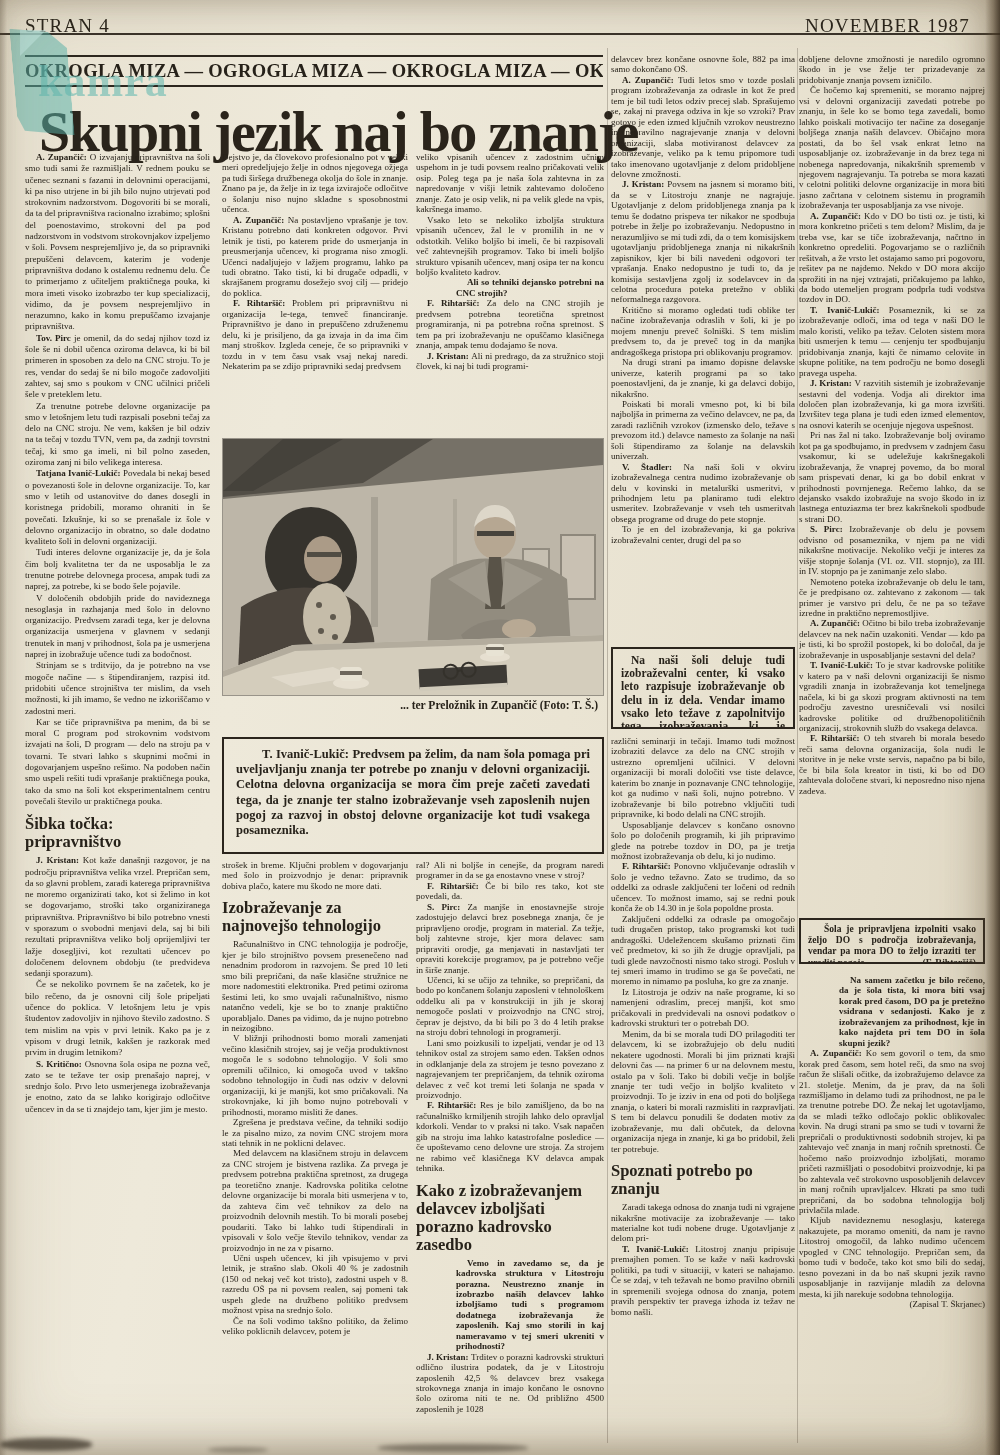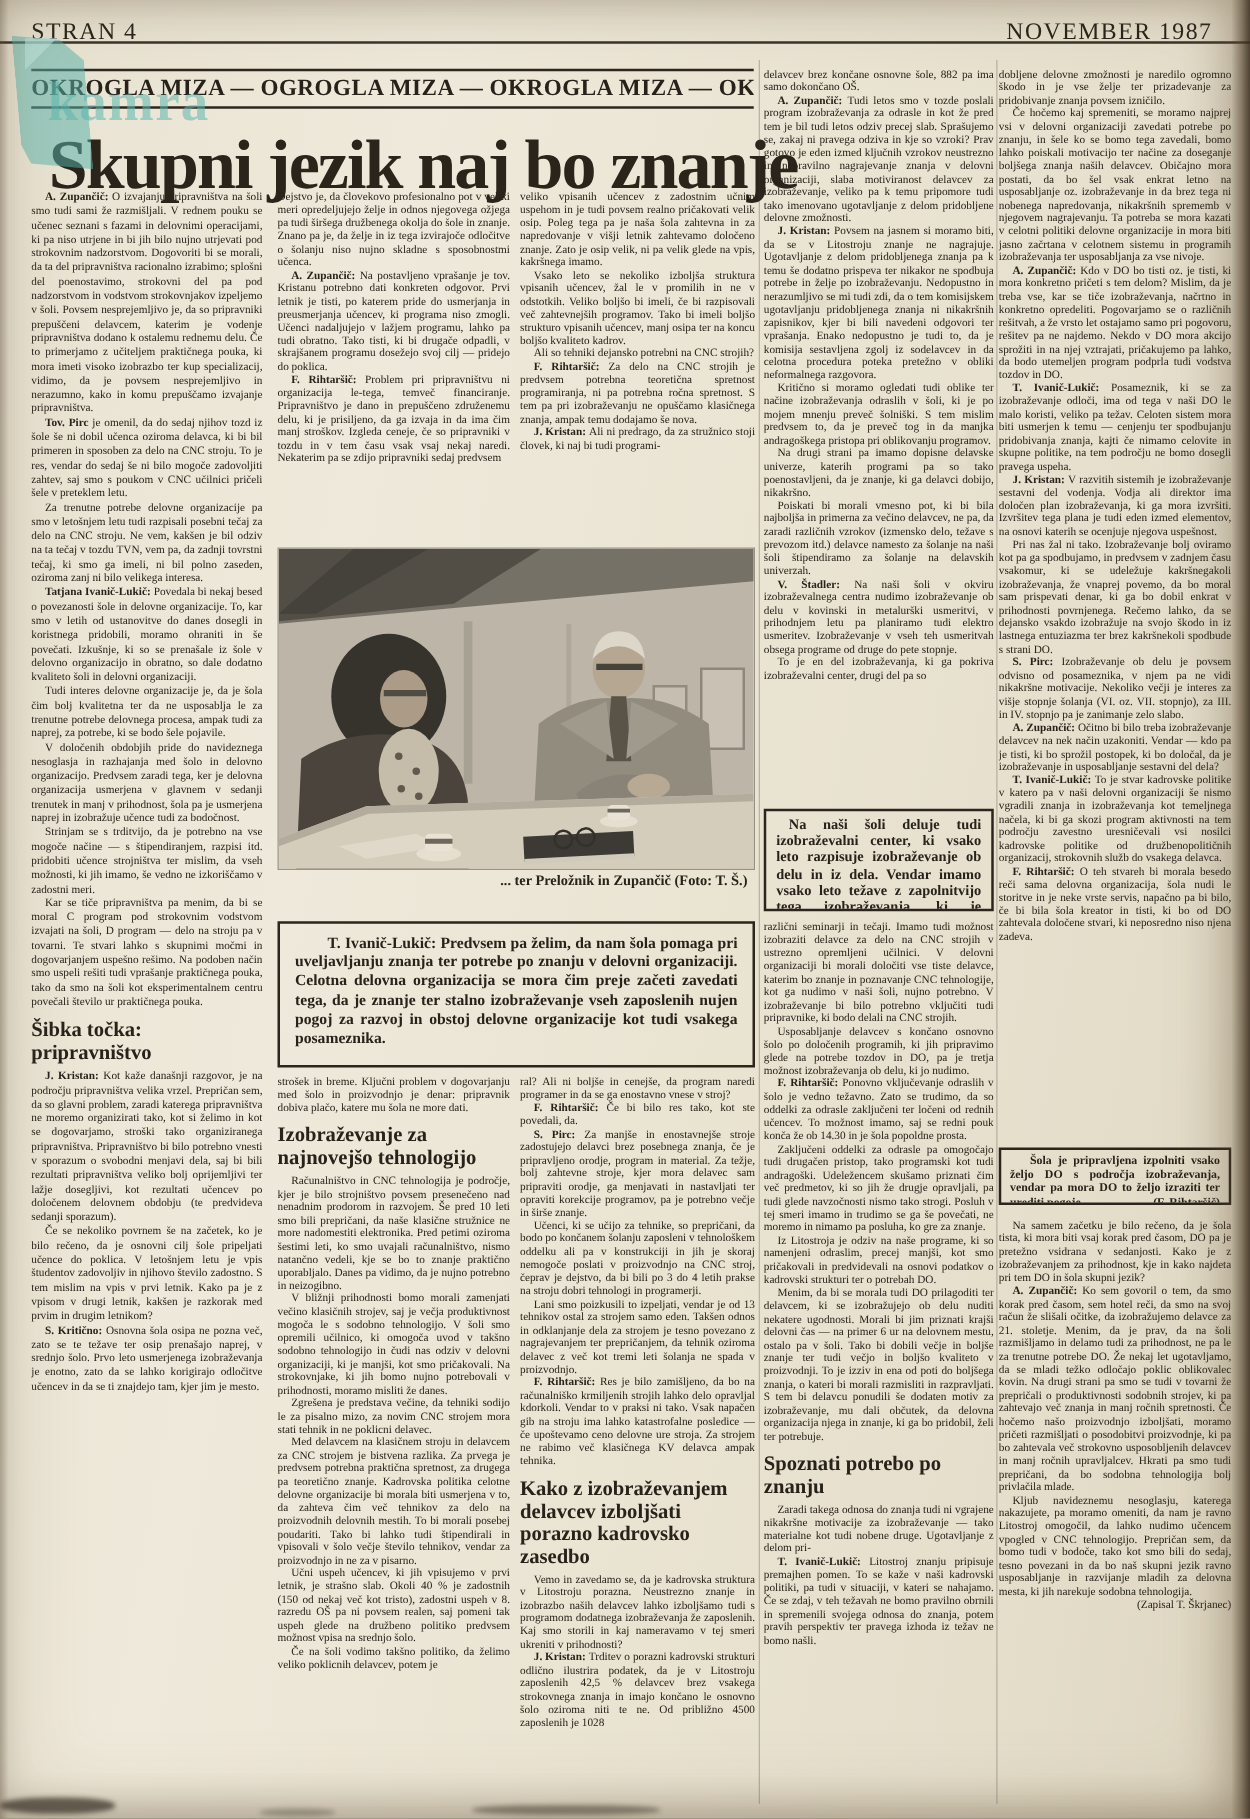--- a/index.html
+++ b/index.html
@@ -37,21 +37,21 @@
 
   
   .vrule{position:absolute;width:1px;background:rgba(66,55,42,.28);z-index:5;}
   .v1{left:607px;top:48px;height:1395px;}
   .v2{left:797px;top:48px;height:1395px;}
 
   
   .seg{position:absolute;overflow:hidden;font-size:9px;line-height:10.45px;text-align:justify;z-index:6;}
   .seg p{margin:0;text-indent:11px;}
   .seg p.cont{text-indent:0;}
-  .seg p.qbold{font-weight:normal;}
+  .seg p.qbold{font-weight:bold;margin-left:40px;}
   .seg p.aright{text-align:right;text-indent:0;}
   .seg h3.subhead{font-weight:bold;font-size:16.5px;line-height:18px;margin:8px 0 4px;text-align:left;}
   #seg-c1{left:25px;top:152px;width:185px;height:1293px;line-height:11.3px;}
   #seg-c2t{left:222px;top:152px;width:186px;height:284px;}
   #seg-c3t{left:416px;top:152px;width:188px;height:286px;}
   #seg-c2b{left:222px;top:860px;width:186px;height:582px;}
   #seg-c3b{left:416px;top:860px;width:188px;height:582px;}
   #seg-c4t{left:611px;top:54px;width:184px;height:590px;}
   #seg-c4b{left:611px;top:736px;width:184px;height:706px;}
   #seg-c5t{left:799px;top:54px;width:186px;height:862px;}
@@ -124,21 +124,21 @@
       <p class=""><strong>F. Rihtaršič: </strong>Problem pri pripravništvu ni organizacija le-tega, temveč financiranje. Pripravništvo je dano in prepuščeno združenemu delu, ki je prisiljeno, da ga izvaja in da ima čim manj stroškov. Izgleda ceneje, če so pripravniki v tozdu in v tem času vsak vsaj nekaj naredi. Nekaterim pa se zdijo pripravniki sedaj predvsem</p>
     </section>
   <section class="seg" id="seg-c3t">
       <p class="cont ">veliko vpisanih učencev z zadostnim učnim uspehom in je tudi povsem realno pričakovati velik osip. Poleg tega pa je naša šola zahtevna in za napredovanje v višji letnik zahtevamo določeno znanje. Zato je osip velik, ni pa velik glede na vpis, kakršnega imamo.</p>
       <p class="">Vsako leto se nekoliko izboljša struktura vpisanih učencev, žal le v promilih in ne v odstotkih. Veliko boljšo bi imeli, če bi razpisovali več zahtevnejših programov. Tako bi imeli boljšo strukturo vpisanih učencev, manj osipa ter na koncu boljšo kvaliteto kadrov.</p>
       <p class="qbold ">Ali so tehniki dejansko potrebni na CNC strojih?</p>
       <p class=""><strong>F. Rihtaršič: </strong>Za delo na CNC strojih je predvsem potrebna teoretična spretnost programiranja, ni pa potrebna ročna spretnost. S tem pa pri izobraževanju ne opuščamo klasičnega znanja, ampak temu dodajamo še nova.</p>
       <p class=""><strong>J. Kristan: </strong>Ali ni predrago, da za stružnico stoji človek, ki naj bi tudi programi-</p>
     </section>
   <section class="seg" id="seg-c2b">
-      <p class="cont ">strošek in breme. Ključni problem v dogovarjanju med šolo in proizvodnjo je denar: pripravnik dobiva plačo, katere mu šola ne more dati.</p>
+      <p class="cont ">strošek in breme. Ključni problem v dogovarjanju med šolo in proizvodnjo je denar: pripravnik dobiva plačo, katere mu škodo ne more dati.</p>
       <h3 class="subhead">Izobraževanje za najnovejšo tehnologijo</h3>
       <p class="">Računalništvo in CNC tehnologija je področje, kjer je bilo strojništvo povsem presenečeno nad nenadnim prodorom in razvojem. Še pred 10 leti smo bili prepričani, da naše klasične stružnice ne more nadomestiti elektronika. Pred petimi oziroma šestimi leti, ko smo uvajali računalništvo, nismo natančno vedeli, kje se bo to znanje praktično uporabljalo. Danes pa vidimo, da je nujno potrebno in neizogibno.</p>
       <p class="">V bližnji prihodnosti bomo morali zamenjati večino klasičnih strojev, saj je večja produktivnost mogoča le s sodobno tehnologijo. V šoli smo opremili učilnico, ki omogoča uvod v takšno sodobno tehnologijo in čudi nas odziv v delovni organizaciji, ki je manjši, kot smo pričakovali. Na strokovnjake, ki jih bomo nujno potrebovali v prihodnosti, moramo misliti že danes.</p>
       <p class="">Zgrešena je predstava večine, da tehniki sodijo le za pisalno mizo, za novim CNC strojem mora stati tehnik in ne poklicni delavec.</p>
       <p class="">Med delavcem na klasičnem stroju in delavcem za CNC strojem je bistvena razlika. Za prvega je predvsem potrebna praktična spretnost, za drugega pa teoretično znanje. Kadrovska politika celotne delovne organizacije bi morala biti usmerjena v to, da zahteva čim več tehnikov za delo na proizvodnih delovnih mestih. To bi morali posebej poudariti. Tako bi lahko tudi štipendirali in vpisovali v šolo večje število tehnikov, vendar za proizvodnjo in ne za v pisarno.</p>
       <p class="">Učni uspeh učencev, ki jih vpisujemo v prvi letnik, je strašno slab. Okoli 40 % je zadostnih (150 od nekaj več kot tristo), zadostni uspeh v 8. razredu OŠ pa ni povsem realen, saj pomeni tak uspeh glede na družbeno politiko predvsem možnost vpisa na srednjo šolo.</p>
       <p class="">Če na šoli vodimo takšno politiko, da želimo veliko poklicnih delavcev, potem je</p>
     </section>
   <section class="seg" id="seg-c3b">
       <p class="cont ">ral? Ali ni boljše in cenejše, da program naredi programer in da se ga enostavno vnese v stroj?</p>
@@ -173,20 +173,21 @@
       <p class=""><strong>T. Ivanič-Lukič: </strong>Litostroj znanju pripisuje premajhen pomen. To se kaže v naši kadrovski politiki, pa tudi v situaciji, v kateri se nahajamo. Če se zdaj, v teh težavah ne bomo pravilno obrnili in spremenili svojega odnosa do znanja, potem pravih perspektiv ter pravega izhoda iz težav ne bomo našli.</p>
     </section>
   <section class="seg" id="seg-c5t">
       <p class="cont ">dobljene delovne zmožnosti je naredilo ogromno škodo in je vse želje ter prizadevanje za pridobivanje znanja povsem izničilo.</p>
       <p class="">Če hočemo kaj spremeniti, se moramo najprej vsi v delovni organizaciji zavedati potrebe po znanju, in šele ko se bomo tega zavedali, bomo lahko poiskali motivacijo ter načine za doseganje boljšega znanja naših delavcev. Običajno mora postati, da bo šel vsak enkrat letno na usposabljanje oz. izobraževanje in da brez tega ni nobenega napredovanja, nikakršnih sprememb v njegovem nagrajevanju. Ta potreba se mora kazati v celotni politiki delovne organizacije in mora biti jasno začrtana v celotnem sistemu in programih izobraževanja ter usposabljanja za vse nivoje.</p>
       <p class=""><strong>A. Zupančič: </strong>Kdo v DO bo tisti oz. je tisti, ki mora konkretno pričeti s tem delom? Mislim, da je treba vse, kar se tiče izobraževanja, načrtno in konkretno opredeliti. Pogovarjamo se o različnih rešitvah, a že vrsto let ostajamo samo pri pogovoru, rešitev pa ne najdemo. Nekdo v DO mora akcijo sprožiti in na njej vztrajati, pričakujemo pa lahko, da bodo utemeljen program podprla tudi vodstva tozdov in DO.</p>
       <p class=""><strong>T. Ivanič-Lukič: </strong>Posameznik, ki se za izobraževanje odloči, ima od tega v naši DO le malo koristi, veliko pa težav. Celoten sistem mora biti usmerjen k temu — cenjenju ter spodbujanju pridobivanja znanja, kajti če nimamo celovite in skupne politike, na tem področju ne bomo dosegli pravega uspeha.</p>
       <p class=""><strong>J. Kristan: </strong>V razvitih sistemih je izobraževanje sestavni del vodenja. Vodja ali direktor ima določen plan izobraževanja, ki ga mora izvršiti. Izvršitev tega plana je tudi eden izmed elementov, na osnovi katerih se ocenjuje njegova uspešnost.</p>
       <p class="">Pri nas žal ni tako. Izobraževanje bolj oviramo kot pa ga spodbujamo, in predvsem v zadnjem času vsakomur, ki se udeležuje kakršnegakoli izobraževanja, že vnaprej povemo, da bo moral sam prispevati denar, ki ga bo dobil enkrat v prihodnosti povrnjenega. Rečemo lahko, da se dejansko vsakdo izobražuje na svojo škodo in iz lastnega entuziazma ter brez kakršnekoli spodbude s strani DO.</p>
       <p class=""><strong>S. Pirc: </strong>Izobraževanje ob delu je povsem odvisno od posameznika, v njem pa ne vidi nikakršne motivacije. Nekoliko večji je interes za višje stopnje šolanja (VI. oz. VII. stopnjo), za III. in IV. stopnjo pa je zanimanje zelo slabo.</p>
+      <p class="">Nemoteno poteka izobraževanje ob delu le tam, če je predpisano oz. zahtevano z zakonom — tak primer je varstvo pri delu, če ne pa so težave izredne in praktično nepremostljive.</p>
       <p class=""><strong>A. Zupančič: </strong>Očitno bi bilo treba izobraževanje delavcev na nek način uzakoniti. Vendar — kdo pa je tisti, ki bo sprožil postopek, ki bo določal, da je izobraževanje in usposabljanje sestavni del dela?</p>
       <p class=""><strong>T. Ivanič-Lukič: </strong>To je stvar kadrovske politike v katero pa v naši delovni organizaciji še nismo vgradili znanja in izobraževanja kot temeljnega načela, ki bi ga skozi program aktivnosti na tem področju zavestno uresničevali vsi nosilci kadrovske politike od družbenopolitičnih organizacij, strokovnih služb do vsakega delavca.</p>
       <p class=""><strong>F. Rihtaršič: </strong>O teh stvareh bi morala besedo reči sama delovna organizacija, šola nudi le storitve in je neke vrste servis, napačno pa bi bilo, če bi bila šola kreator in tisti, ki bo od DO zahtevala določene stvari, ki neposredno niso njena zadeva.</p>
     </section>
   <section class="seg" id="seg-c5b">
       <p class="qbold ">Na samem začetku je bilo rečeno, da je šola tista, ki mora biti vsaj korak pred časom, DO pa je pretežno vsidrana v sedanjosti. Kako je z izobraževanjem za prihodnost, kje in kako najdeta pri tem DO in šola skupni jezik?</p>
       <p class=""><strong>A. Zupančič: </strong>Ko sem govoril o tem, da smo korak pred časom, sem hotel reči, da smo na svoj račun že slišali očitke, da izobražujemo delavce za 21. stoletje. Menim, da je prav, da na šoli razmišljamo in delamo tudi za prihodnost, ne pa le za trenutne potrebe DO. Že nekaj let ugotavljamo, da se mladi težko odločajo poklic oblikovalec kovin. Na drugi strani pa smo se tudi v tovarni že prepričali o produktivnosti sodobnih strojev, ki pa zahtevajo več znanja in manj ročnih spretnosti. Če hočemo našo proizvodnjo izboljšati, moramo pričeti razmišljati o posodobitvi proizvodnje, ki pa bo zahtevala več strokovno usposobljenih delavcev in manj ročnih upravljalcev. Hkrati pa smo tudi prepričani, da bo sodobna tehnologija bolj privlačila mlade.</p>
       <p class="">Kljub navideznemu nesoglasju, katerega nakazujete, pa moramo omeniti, da nam je ravno Litostroj omogočil, da lahko nudimo učencem vpogled v CNC tehnologijo. Prepričan sem, da bomo tudi v bodoče, tako kot smo bili do sedaj, tesno povezani in da bo naš skupni jezik ravno usposabljanje in razvijanje mladih za delovna mesta, ki jih narekuje sodobna tehnologija.</p>
       <p class="aright">(Zapisal T. Škrjanec)</p>
     </section>

